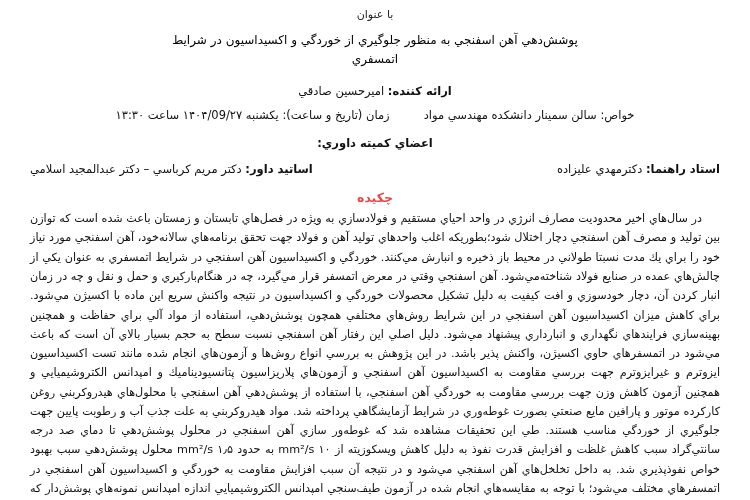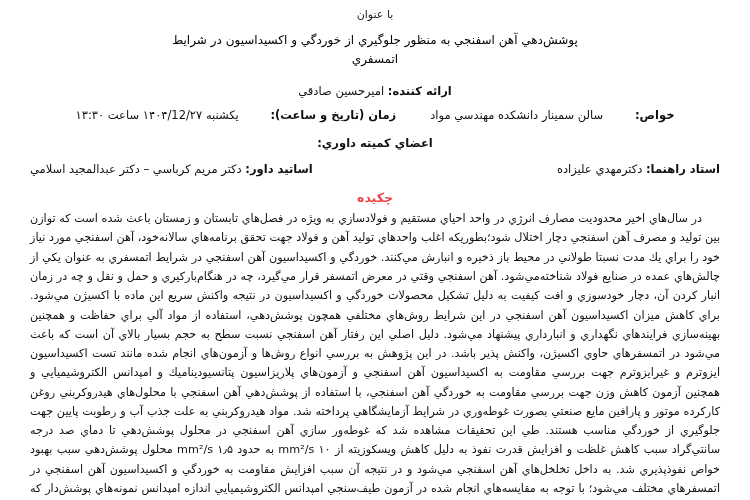--- a/index.html
+++ b/index.html
@@ -55,22 +55,21 @@
     display: flex;
     flex-direction: row;
     justify-content: center;
     align-items: baseline;
     gap: 34px;
     font-size: 11.5px;
     margin-top: 10px;
     color: #111;
   }
   .meta-item .lbl {
-    font-weight: bold;
-    margin-left: 28px;
+    font-weight: normal;
   }
   .committee-head {
     text-align: center;
     font-size: 11.5px;
     font-weight: bold;
     margin-top: 14px;
     color: #111;
   }
   .committee-row {
     display: flex;
@@ -123,21 +122,21 @@
     <span>اميرحسين صادقي</span>
   </div>
 
   <div class="meta-row">
     <div class="meta-item">
       <span class="lbl">خواص:</span>
       <span>سالن سمينار دانشكده مهندسي مواد</span>
     </div>
     <div class="meta-item">
       <span class="lbl">زمان (تاريخ و ساعت):</span>
-      <span>يكشنبه ۱۴۰۴/12/۲۷ ساعت ۱۳:۳۰</span>
+      <span>يكشنبه ۱۴۰۴/09/۲۷ ساعت ۱۳:۳۰</span>
     </div>
   </div>
 
   <div class="committee-head">اعضاي كميته داوري:</div>
 
   <div class="committee-row">
     <div>
       <span class="lbl">استاد راهنما:</span>
       <span>دكترمهدي عليزاده</span>
     </div>

